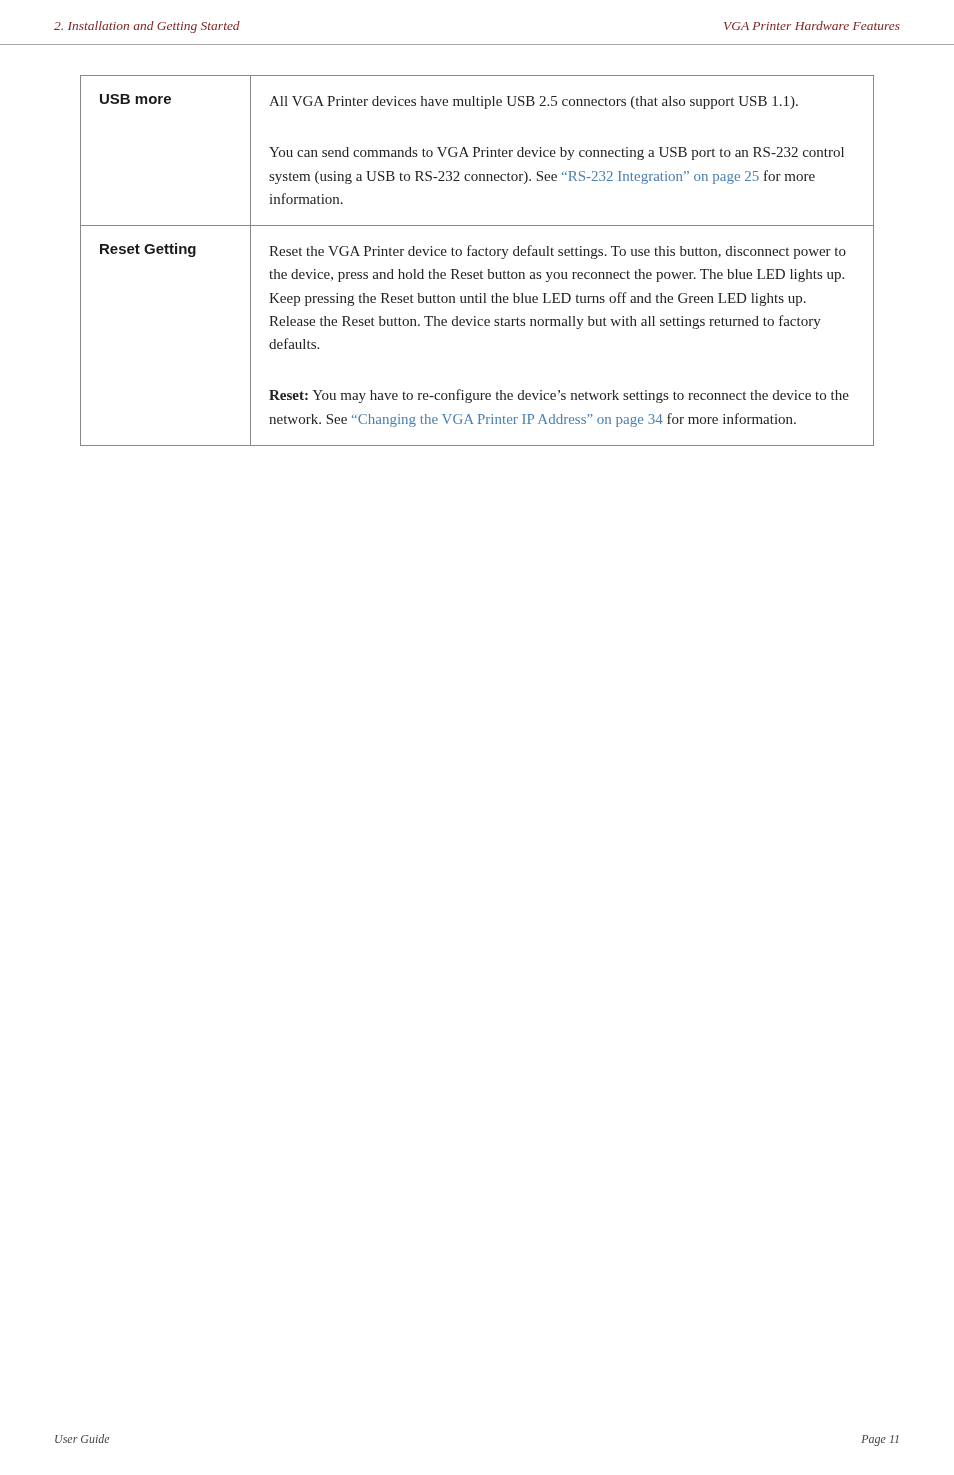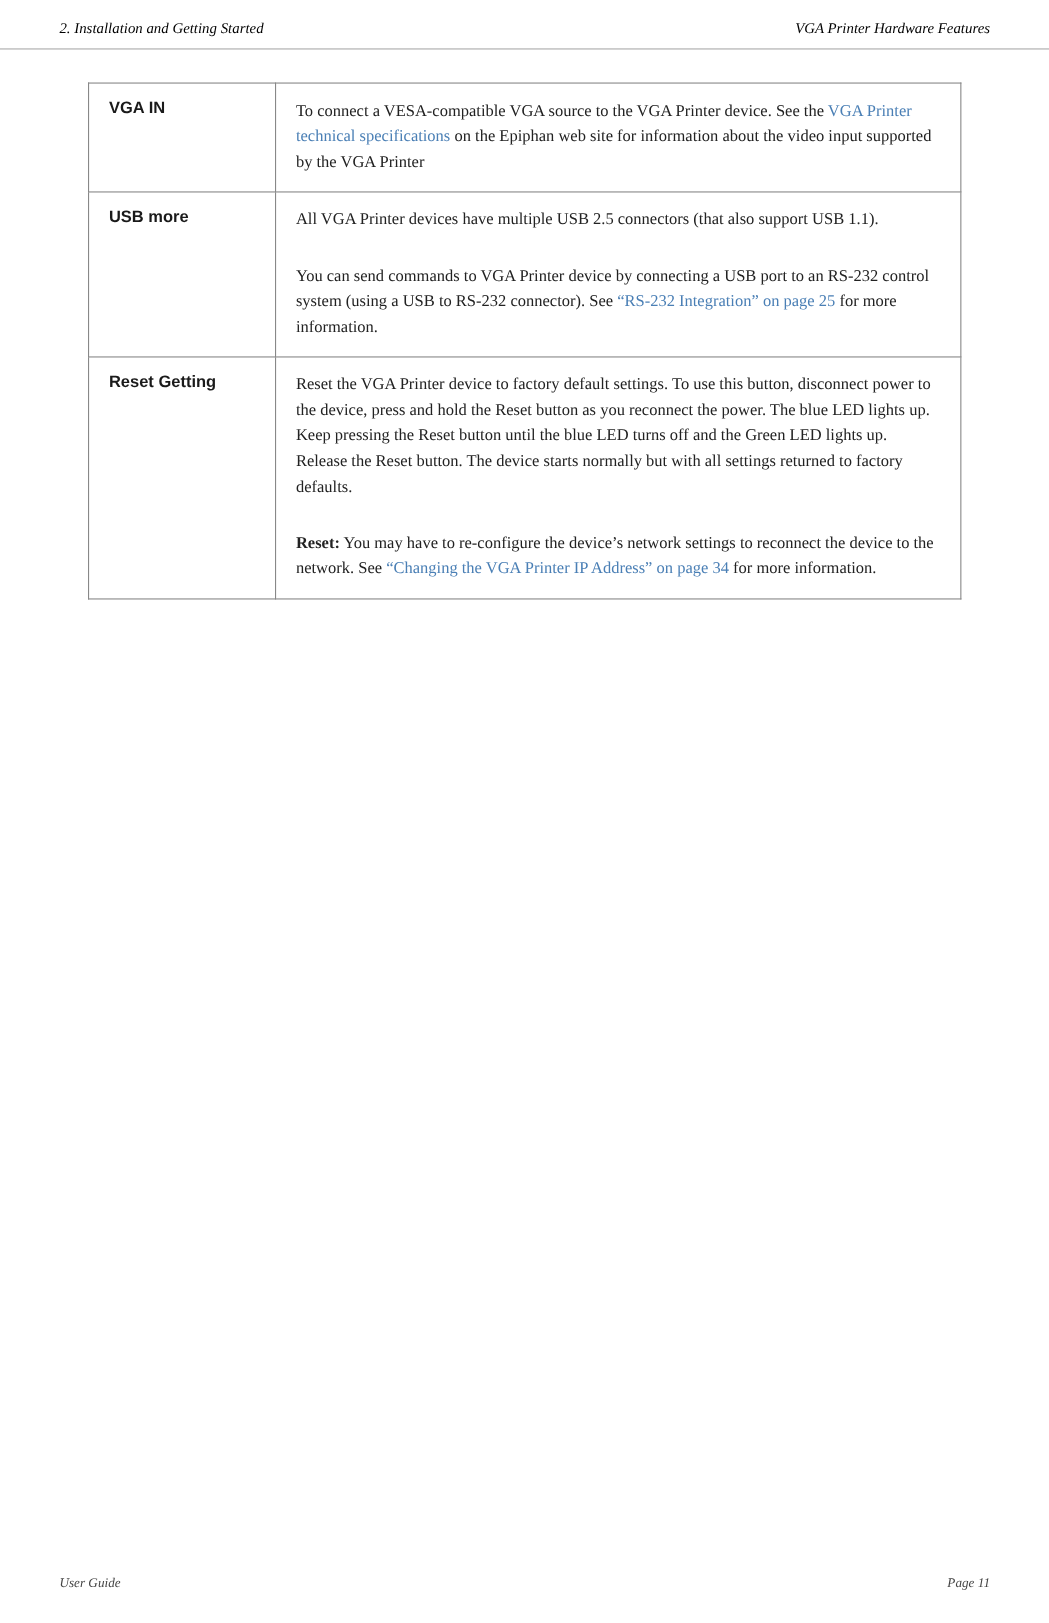--- a/index.html
+++ b/index.html
@@ -18,21 +18,21 @@
     }
 
     .page-header {
       display: flex;
       justify-content: space-between;
       align-items: center;
       padding: 18px 54px 10px 54px;
       border-bottom: 1px solid #aaa;
       font-style: italic;
       font-size: 13.5px;
-      color: #000000;
+      color: #7f1d1d;
     }
 
     .content-area {
       padding: 30px 80px 60px 80px;
     }
 
     table.main-table {
       width: 100%;
       border-collapse: collapse;
       border: 1px solid #888;
@@ -91,26 +91,20 @@
 
 <div class="page-header">
   <span>2. Installation and Getting Started</span>
   <span>VGA Printer Hardware Features</span>
 </div>
 
 <div class="content-area">
   <table class="main-table">
     <tbody id="table-body">
 
-    <tr>
-          <td class="term-cell">VGA IN</td>
-          <td class="desc-cell">
-            <p>To connect a VESA-compatible VGA source to the VGA Printer device. See the <a href="#" class="link-text">VGA Printer technical specifications</a> on the Epiphan web site for information about the video input supported by the VGA Printer</p>
-          </td>
-        </tr>
         <tr>
           <td class="term-cell">USB more</td>
           <td class="desc-cell">
             <p>All VGA Printer devices have multiple USB 2.5 connectors (that also support USB 1.1).</p>
             <p>You can send commands to VGA Printer device by connecting a USB port to an RS-232 control system (using a USB to RS-232 connector). See <a href="#" class="link-text">“RS-232 Integration” on page 25</a> for more information.</p>
           </td>
         </tr>
         <tr>
           <td class="term-cell">Reset Getting</td>
           <td class="desc-cell">

